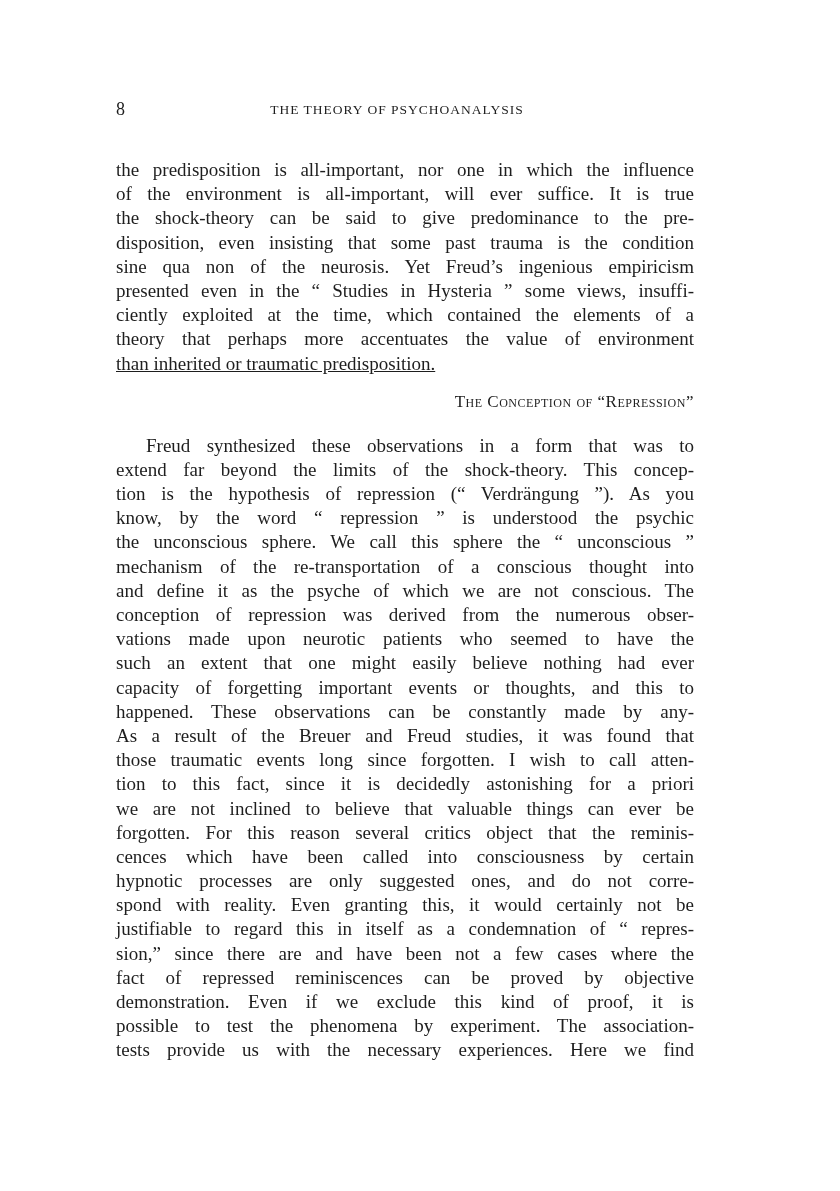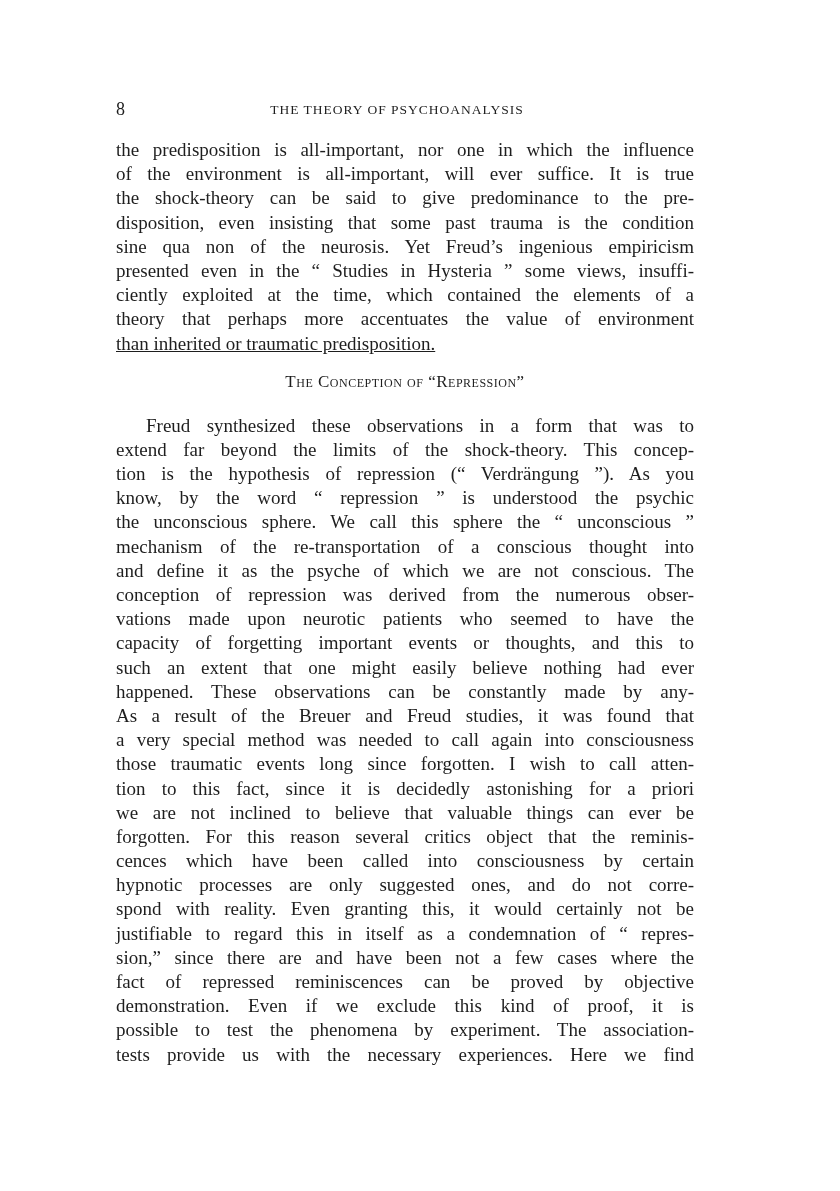--- a/index.html
+++ b/index.html
@@ -26,36 +26,36 @@
       position: absolute; left: 0; top: 0;
       font-size: 18px;
     }
     .running-title {
       position: absolute; left: 0; right: 16px; top: 1px;
       text-align: center;
       font-size: 13.5px;
       letter-spacing: 1px;
     }
     .body-text {
-      margin-top: 16px;
+      margin-top: 36px;
       font-size: 19px;
       line-height: 24.2px;
       text-align: justify;
       text-align-last: justify;
     }
     .line {
       display: block;
       white-space: nowrap;
       text-align: justify;
       text-align-last: justify;
       height: 24.2px;
     }
     .line.last { text-align-last: left; text-decoration: underline; }
     .section-heading {
-      text-align: center;
+      text-align: right;
       font-size: 17px;
       font-variant: small-caps;
       letter-spacing: 0.5px;
       margin-top: 14px;
       margin-bottom: 20px;
       height: 24px;
       line-height: 24px;
     }
     .indent { padding-left: 30px; }
   </style>
@@ -85,25 +85,24 @@
   <div class="body-text" style="margin-top:16px">
     <span class="line indent">Freud synthesized these observations in a form that was to</span>
     <span class="line">extend far beyond the limits of the shock-theory.  This concep-</span>
     <span class="line">tion is the hypothesis of repression (“ Verdrängung ”).  As you</span>
     <span class="line">know, by the word “ repression ” is understood the psychic</span>
     <span class="line">the unconscious sphere.  We call this sphere the “ unconscious ”</span>
     <span class="line">mechanism of the re-transportation of a conscious thought into</span>
     <span class="line">and define it as the psyche of which we are not conscious.  The</span>
     <span class="line">conception of repression was derived from the numerous obser-</span>
     <span class="line">vations made upon neurotic patients who seemed to have the</span>
+    <span class="line">such an extent that one might easily believe nothing had ever</span>
     <span class="line">capacity of forgetting important events or thoughts, and this to</span>
-    <span class="line">such an extent that one might easily believe nothing had ever</span>
     <span class="line">happened.  These observations can be constantly made by any-</span>
     <span class="line">As a result of the Breuer and Freud studies, it was found that</span>
-    <span class="line">a very special method was needed to call again into consciousness</span>
     <span class="line">those traumatic events long since forgotten.  I wish to call atten-</span>
     <span class="line">tion to this fact, since it is decidedly astonishing for a priori</span>
     <span class="line">we are not inclined to believe that valuable things can ever be</span>
     <span class="line">forgotten.  For this reason several critics object that the reminis-</span>
     <span class="line">cences which have been called into consciousness by certain</span>
     <span class="line">hypnotic processes are only suggested ones, and do not corre-</span>
     <span class="line">spond with reality.  Even granting this, it would certainly not be</span>
     <span class="line">justifiable to regard this in itself as a condemnation of “ repres-</span>
     <span class="line">sion,” since there are and have been not a few cases where the</span>
     <span class="line">fact of repressed reminiscences can be proved by objective</span>

